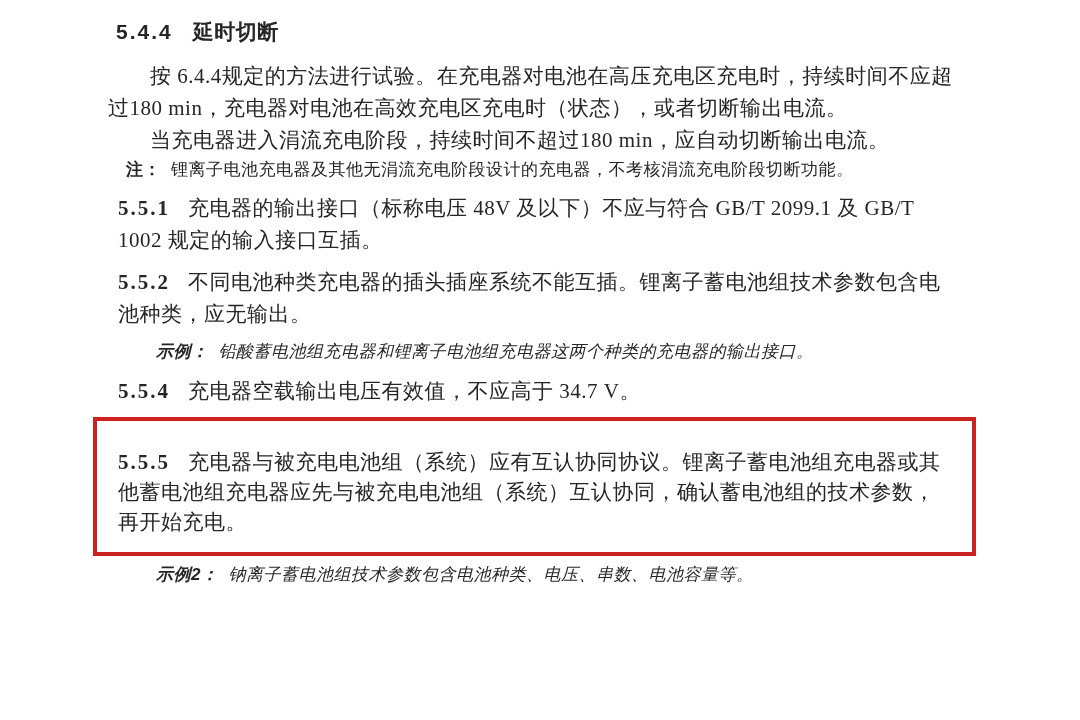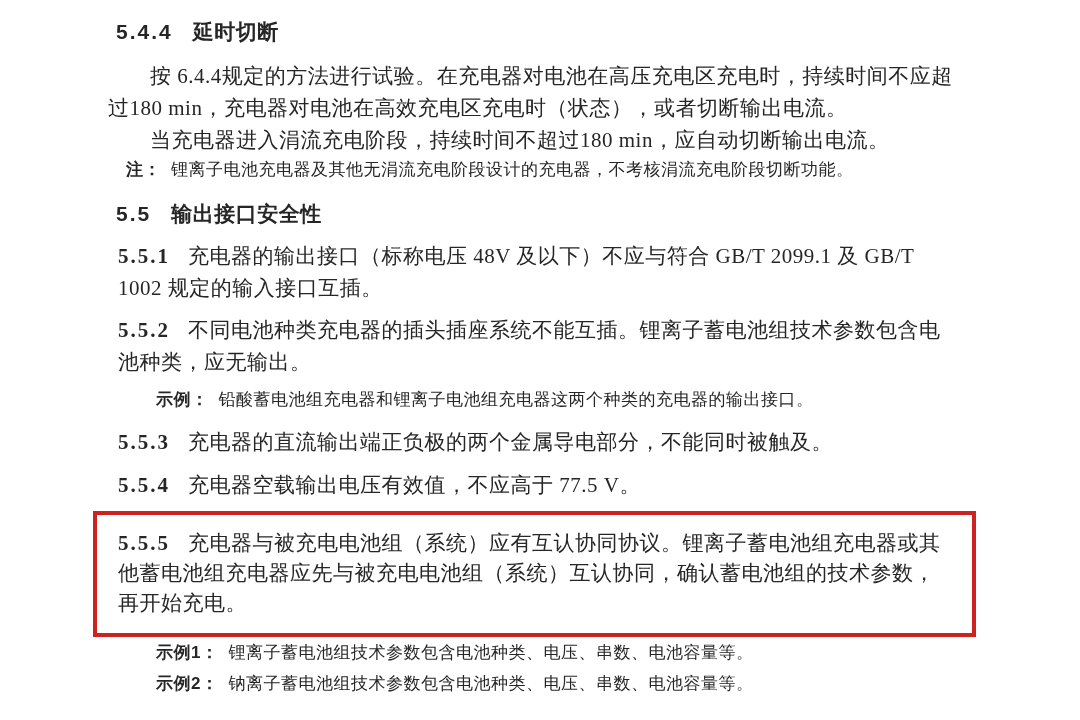--- a/index.html
+++ b/index.html
@@ -40,63 +40,60 @@
     letter-spacing: 2px;
     margin-right: 18px;
     white-space: nowrap;
   }
   .small-line {
     font-size: 17px;
     line-height: 24px;
     margin: 0;
   }
   .note-line { margin-left: 18px; margin-top: 2px; }
-  .example-line { margin-left: 48px; }
+  .example-line { margin-left: 48px; font-style: italic; }
   .small-label {
     font-family: "Liberation Sans", "DejaVu Sans", sans-serif;
     font-weight: bold;
     margin-right: 10px;
     white-space: nowrap;
   }
   .highlight-box {
     border: 4px solid #cd2220;
     margin-left: -15px;
     margin-right: -8px;
     margin-top: 10px;
-    padding: 3px 10px 5px 11px;
+    padding: 16px 10px 5px 11px;
     line-height: 30px;
   }
 </style>
 </head>
 <body>
 
 <div class="page">
 
 
   <p class="heading gap-sm"><span class="h-num">5.4.4</span><span>延时切断</span></p>
 
   <p class="para indent gap-md">按 6.4.4规定的方法进行试验。在充电器对电池在高压充电区充电时，持续时间不应超过180 min，充电器对电池在高效充电区充电时（状态），或者切断输出电流。</p>
 
   <p class="para indent">当充电器进入涓流充电阶段，持续时间不超过180 min，应自动切断输出电流。</p>
 
   <p class="small-line note-line"><span class="small-label">注：</span><span>锂离子电池充电器及其他无涓流充电阶段设计的充电器，不考核涓流充电阶段切断功能。</span></p>
 
-  <p class="heading gap-md" style="margin-top:16px;"><span class="h-num">5.5</span><span>输出接口安全性</span></p>
 
   <p class="clause gap-md"><span class="c-num">5.5.1</span><span>充电器的输出接口（标称电压 48V 及以下）不应与符合 GB/T 2099.1 及 GB/T 1002 规定的输入接口互插。</span></p>
 
   <p class="clause gap-md"><span class="c-num">5.5.2</span><span>不同电池种类充电器的插头插座系统不能互插。锂离子蓄电池组技术参数包含电池种类，应无输出。</span></p>
 
   <p class="small-line example-line"><span class="small-label">示例：</span><span>铅酸蓄电池组充电器和锂离子电池组充电器这两个种类的充电器的输出接口。</span></p>
 
-  <p class="clause" style="margin-top:14px;"><span class="c-num">5.5.3</span><span>充电器的直流输出端正负极的两个金属导电部分，不能同时被触及。</span></p>
 
-  <p class="clause" style="margin-top:11px;"><span class="c-num">5.5.4</span><span>充电器空载输出电压有效值，不应高于 77.5 V。</span></p>
+  <p class="clause" style="margin-top:11px;"><span class="c-num">5.5.4</span><span>充电器空载输出电压有效值，不应高于 34.7 V。</span></p>
 
   <div class="highlight-box">
     <p class="clause"><span class="c-num">5.5.5</span><span>充电器与被充电电池组（系统）应有互认协同协议。锂离子蓄电池组充电器或其他蓄电池组充电器应先与被充电电池组（系统）互认协同，确认蓄电池组的技术参数，再开始充电。</span></p>
   </div>
 
-  <p class="small-line example-line" style="margin-top:4px;"><span class="small-label">示例1：</span><span>锂离子蓄电池组技术参数包含电池种类、电压、串数、电池容量等。</span></p>
 
   <p class="small-line example-line" style="margin-top:7px;"><span class="small-label">示例2：</span><span>钠离子蓄电池组技术参数包含电池种类、电压、串数、电池容量等。</span></p>
 
 </div>
 
 </body></html>

